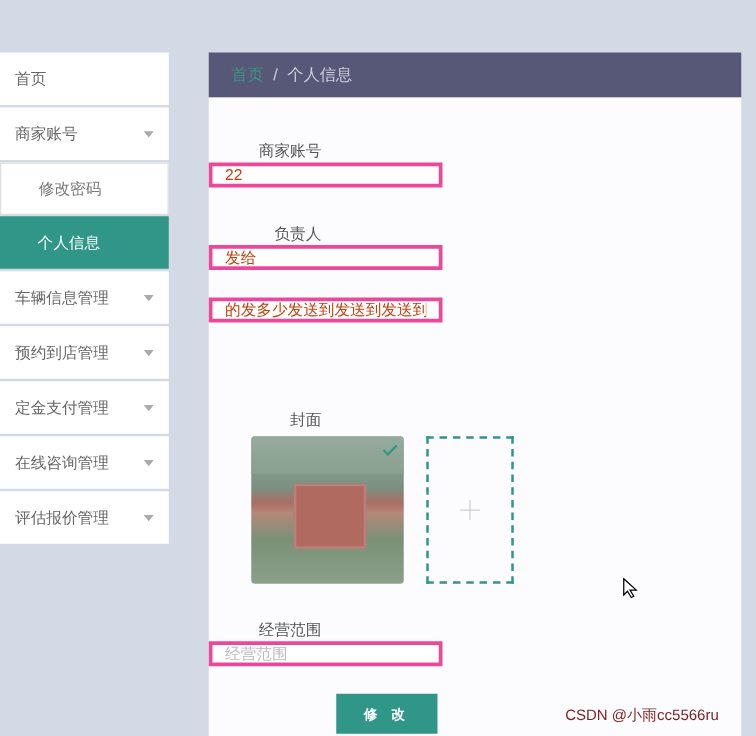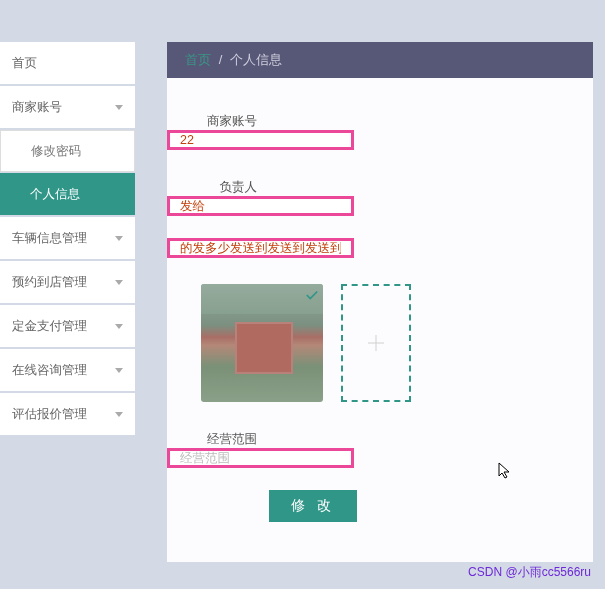--- a/index.html
+++ b/index.html
@@ -144,30 +144,31 @@
   padding-left: 102px;
   margin-top: 48px;
   margin-bottom: 28px;
 }
 .submit-btn {
   background: #2f9688;
   color: #fff;
   border: none;
   height: 32px;
   padding: 0 22px;
-  font-size: 14px;
+  font-size: 11px;
   margin-left: 102px;
   cursor: pointer;
   letter-spacing: 4px;
+  font-weight: bold;
 }
 .watermark {
   position: absolute;
   bottom: 8px;
-  right: 14px;
-  color: #6d28d9;
+  right: 30px;
+  color: #7f1d1d;
   font-size: 12px;
   background: rgba(255,255,255,0.0);
 }
 .cursor {
   position: absolute;
   left: 498px;
   top: 462px;
   pointer-events: none;
 }
 </style>
@@ -224,20 +225,21 @@
         <input class="form-input" value="22" style="">
       </div>
       <div class="form-row">
         <div class="form-label">负责人</div>
         <input class="form-input" value="发给" style="">
       </div>
       <div class="form-row">
         <input class="form-input" value="的发多少发送到发送到发送到" style="">
       </div>
       <div class="form-row">
+        <div class="form-label" style="padding-top:48px">封面</div>
         <div style="flex:1">
           <div class="cover-area" style="padding-left:34px">
             <div class="cover-thumb">
               <svg class="cover-check" viewBox="0 0 16 16">
                   <path d="M2 8l4 4 8-8" stroke="#2f9688" stroke-width="2" fill="none"></path>
                 </svg>
             </div>
             <div class="upload-box">
               <svg width="22" height="22">
                   <line x1="11" y1="3" x2="11" y2="19" stroke-width="1"></line>

